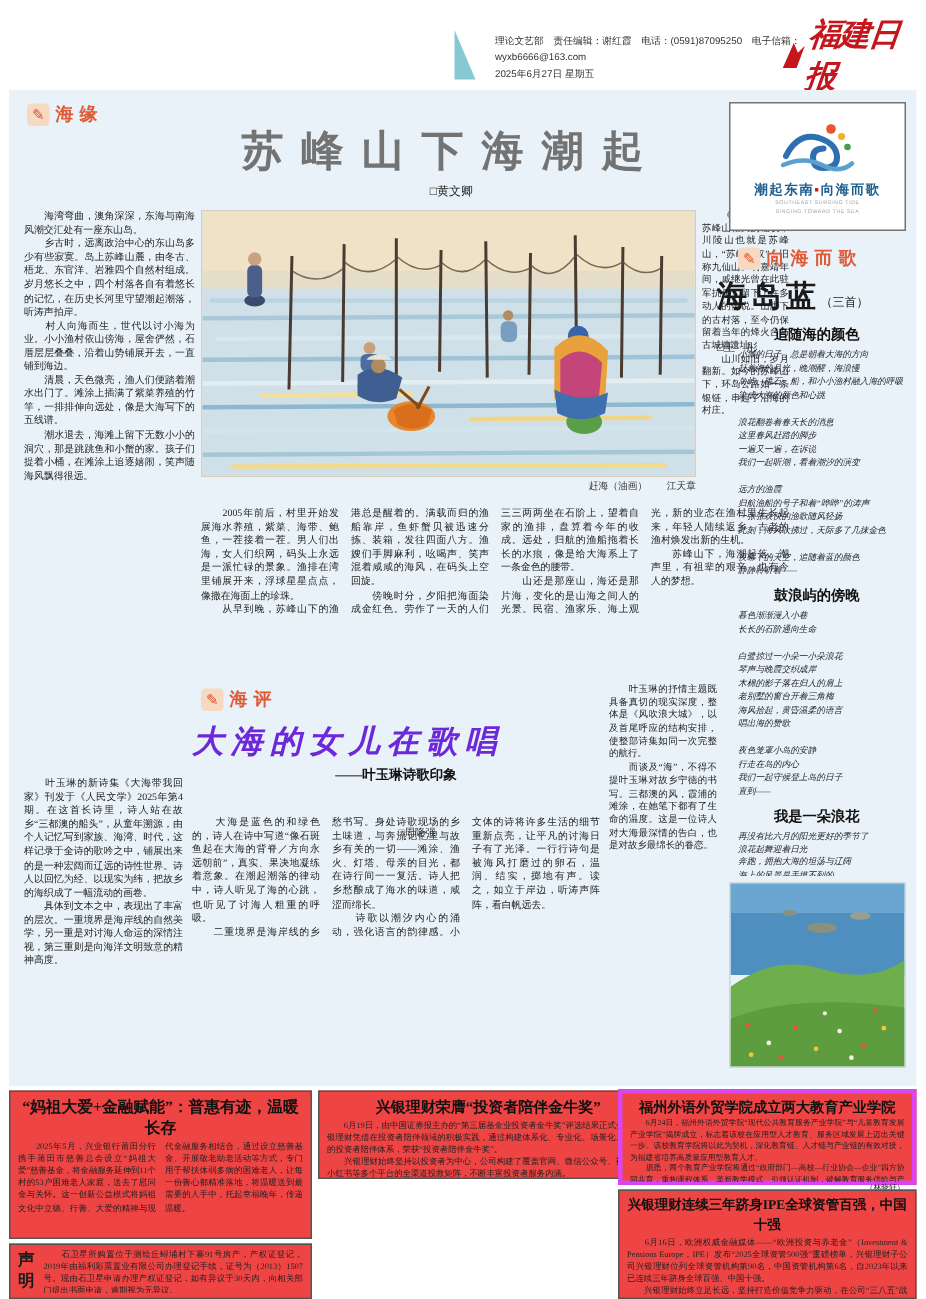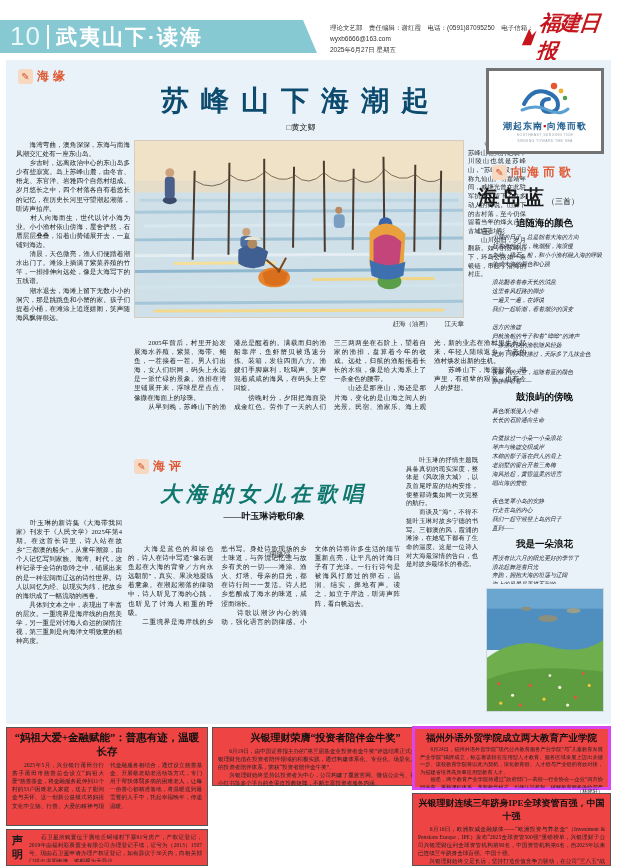--- a/index.html
+++ b/index.html
@@ -30,54 +30,54 @@
   #panel { left:6px; top:60px; width:605px; height:664px; background:#e8f2f8; }
 
   .sec-label { display:flex; align-items:center; gap:4px; }
   .pen-icon { width:15px; height:15px; background:#f6d9c0; border-radius:3px;
     display:flex; align-items:center; justify-content:center; font-size:10px; color:#d8542e; }
   .sec-label-text { color:#e05a35; font-weight:bold; font-size:12px; letter-spacing:4px;
     font-family:"Liberation Sans",sans-serif; }
 
   #main-label { left:12px; top:8px; }
   #main-title { left:110px; top:22px; width:370px; text-align:center; font-size:28px;
-    font-weight:bold; letter-spacing:12px; color:#0c4a6e; }
+    font-weight:bold; letter-spacing:12px; color:#737373; }
   #main-byline { left:110px; top:62px; width:370px; text-align:center; font-size:8px; color:#222; }
 
   .bodytext { font-size:6.6px; line-height:1.38; text-align:justify; color:#222;
     white-space:pre-line; overflow:hidden; }
 
   #main-colL { left:10px; top:80px; width:114px; height:370px; }
   #figure { left:128px; top:80px; width:330px; height:192px; }
   #painting { width:330px; height:178px; display:block; border:1px solid #d8cdbd; }
   #caption { width:330px; text-align:right; font-size:6.5px; color:#333; margin-top:2px; }
   #main-colR { left:462px; top:80px; width:58px; height:370px; font-size:6.3px; }
   #main-bodycols { left:128px; top:278px; width:392px; height:172px;
     column-count:4; column-gap:8px; }
 
   
   #review { left:10px; top:396px; width:462px; height:262px; }
   #rev-colFirst { left:0px; top:62px; width:106px; height:200px; }
   #rev-center { left:112px; top:0px; width:272px; height:262px; }
   #rev-label { position:absolute; left:6px; top:2px; }
-  #rev-title { position:absolute; left:0; top:24px; width:272px; text-align:center;
-    font-size:21px; font-weight:bold; letter-spacing:5px; color:#0f766e;
+  #rev-title { position:absolute; left:0; top:24px; width:272px; 
+    font-size:21px; font-weight:bold; letter-spacing:5px; color:#6d28d9;
     font-style:italic; }
   #rev-subtitle { position:absolute; left:0; top:54px; width:272px; text-align:center;
     font-size:9px; font-weight:bold; color:#111; }
   #rev-byline { position:absolute; left:14px; top:70px; width:272px; text-align:center;
     font-size:7px; color:#333;margin-top:24px; }
   #rev-body { position:absolute; left:0; top:88px; width:272px; height:174px;
     column-count:3; column-gap:8px; }
   #rev-colLast { left:390px; top:0px; width:72px; height:262px; font-size:6.3px; }
 
   
   #rail { left:478px; top:60px; width:133px; height:664px; }
   #logo-card { position:absolute; left:8px; top:8px; width:118px; height:86px;
-    background:#fff; border:3px solid #737373; display:flex; flex-direction:column;
+    background:#fff; border:1px solid #737373; display:flex; flex-direction:column;
     align-items:center; justify-content:center; }
   #logo-title { font-size:9px; font-weight:bold; color:#1f5f8f;
     font-family:"Liberation Sans",sans-serif; letter-spacing:1px; margin-top:2px; }
   #logo-title b { color:#c4161c; }
   #logo-caption { font-size:3.5px; color:#9aa4ad; letter-spacing:.4px;
     font-family:"Liberation Sans",sans-serif; text-align:center; line-height:1.5; }
   #rail-label { position:absolute; left:14px; top:104px; }
   #poem-head { position:absolute; left:0; top:124px; width:133px; text-align:left; }
   #poem-title { font-size:20px; font-weight:bold; letter-spacing:3px; display:inline; }
   #poem-sub { font-size:8px; display:inline; }
@@ -114,25 +114,20 @@
   .credit { text-align:right; font-size:5.2px; color:#222; }
   #box-ipe { left:412px; top:793px; width:199px; height:73px; }
   #box-ipe .box-title { font-size:9px; }
   #box-ipe .box-body { height:54px; margin-top:2px; }
 </style>
 </head>
 <body>
 
 <div id="page">
 
-  <div class="abs" id="hdr-band">
-    <span id="hdr-pageno">10</span>
-    <span id="hdr-bar"></span>
-    <span id="hdr-section">武夷山下·读海</span>
-  </div>
   <div class="abs" id="hdr-slant"></div>
   <div class="abs" id="hdr-info">
     <div>理论文艺部　责任编辑：谢红霞　电话：(0591)87095250　电子信箱：wyxb6666@163.com</div>
     <div>2025年6月27日 星期五</div>
   </div>
   <div class="abs" id="masthead">
     <svg id="masthead-mark" viewBox="0 0 20 22">
       <path d="M2 20 L10 2 L13 9 L18 4 L12 20 Z" fill="#c4161c"></path>
     </svg>
     <span id="masthead-name">福建日报</span>

